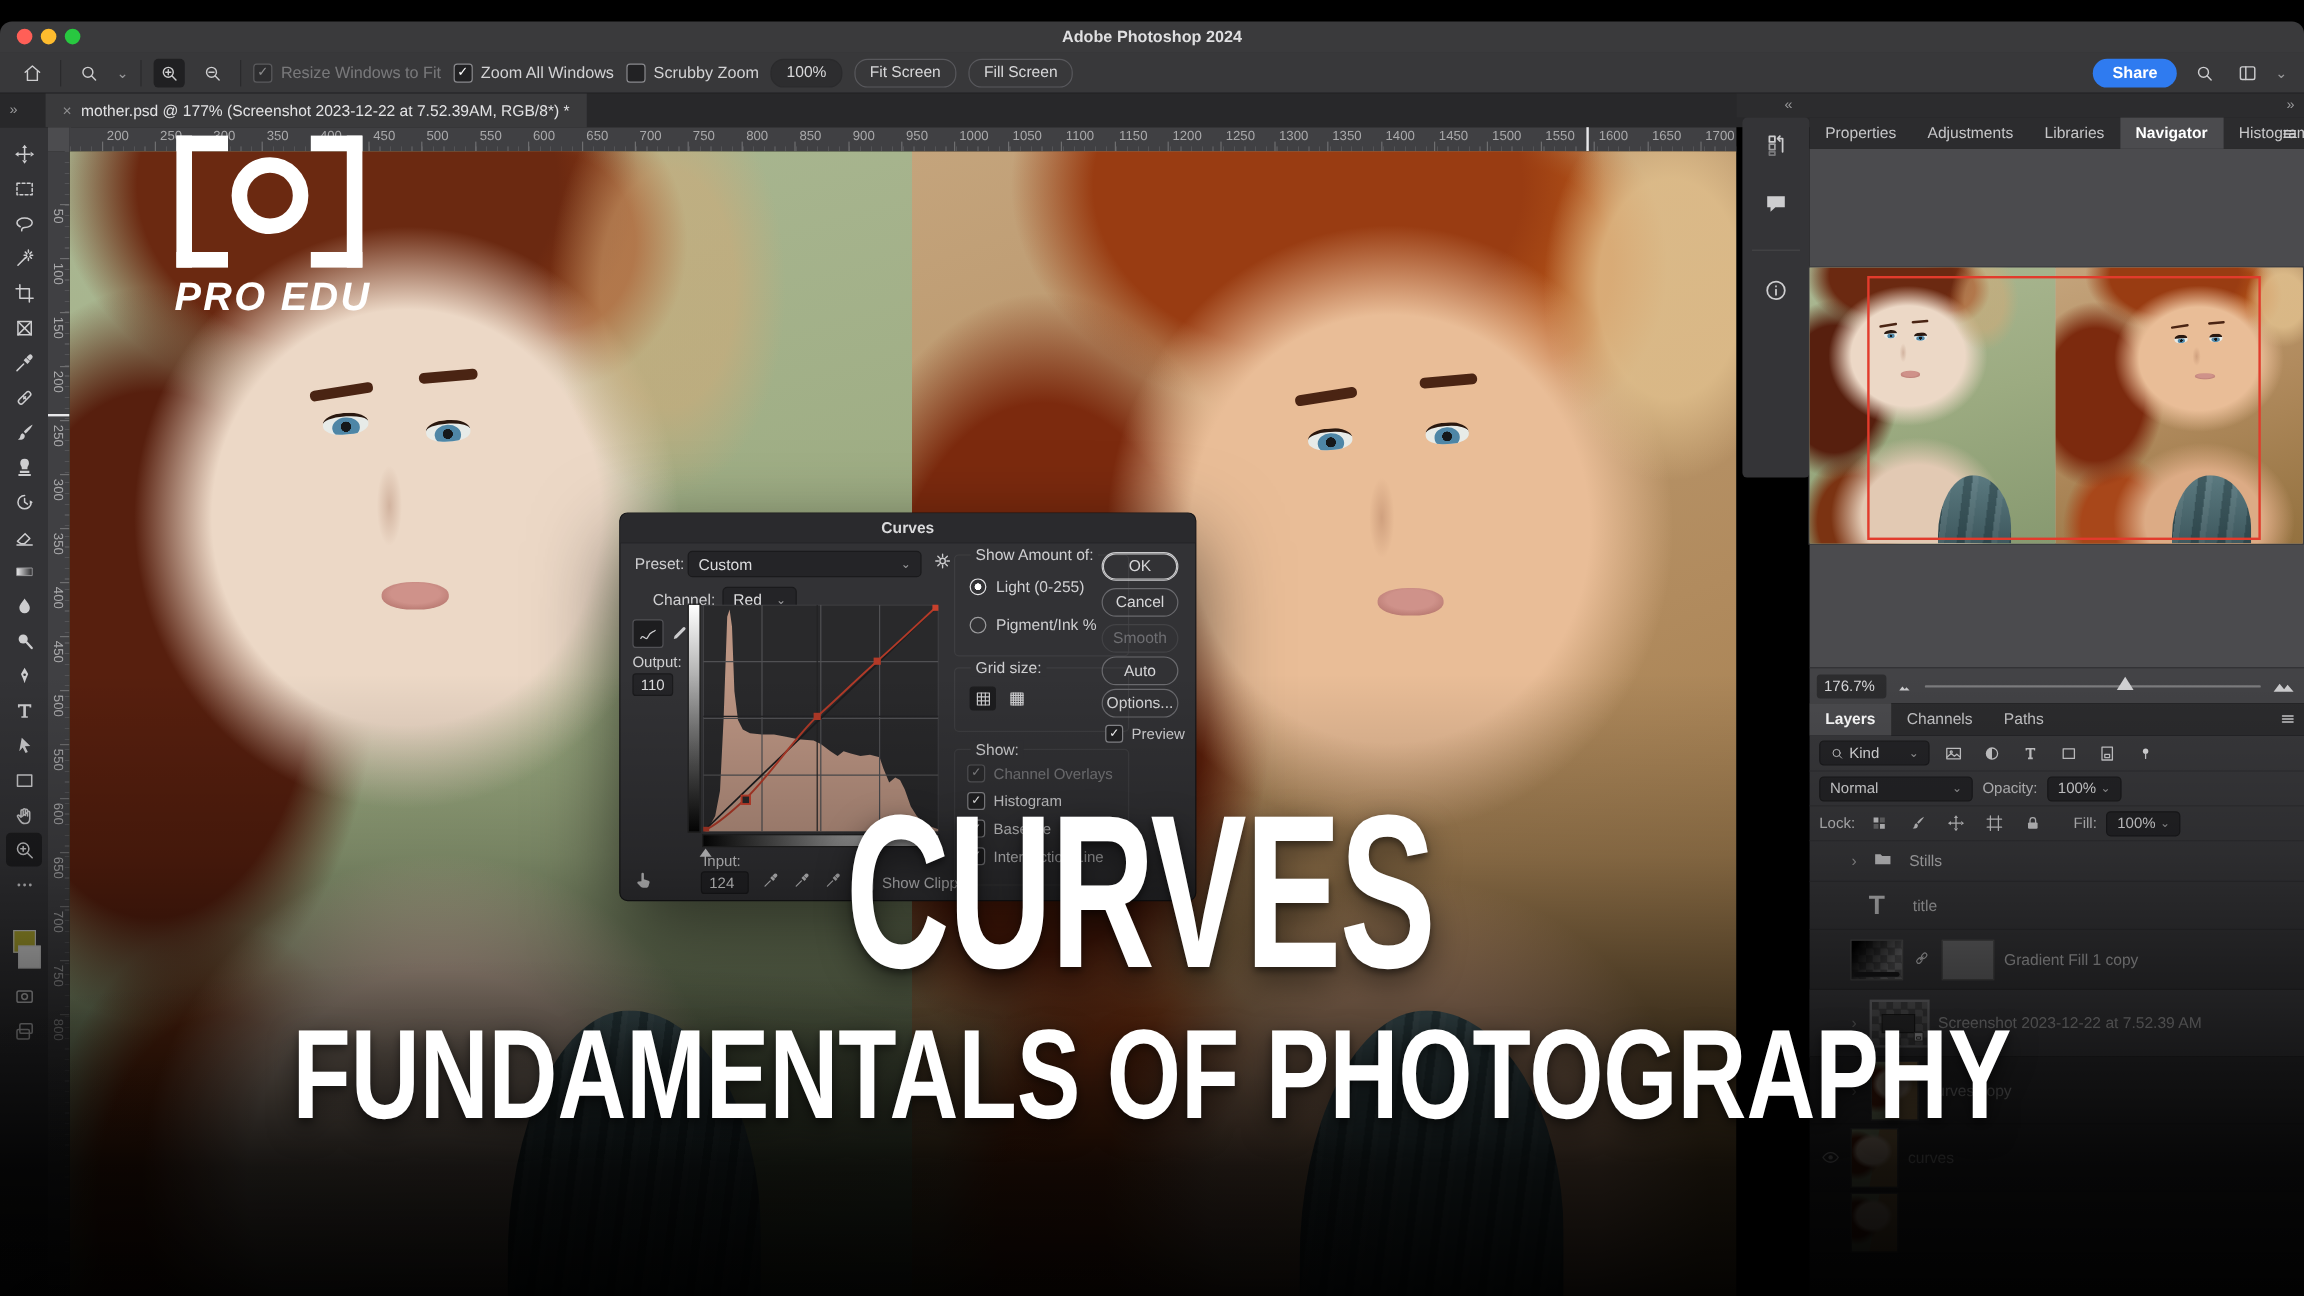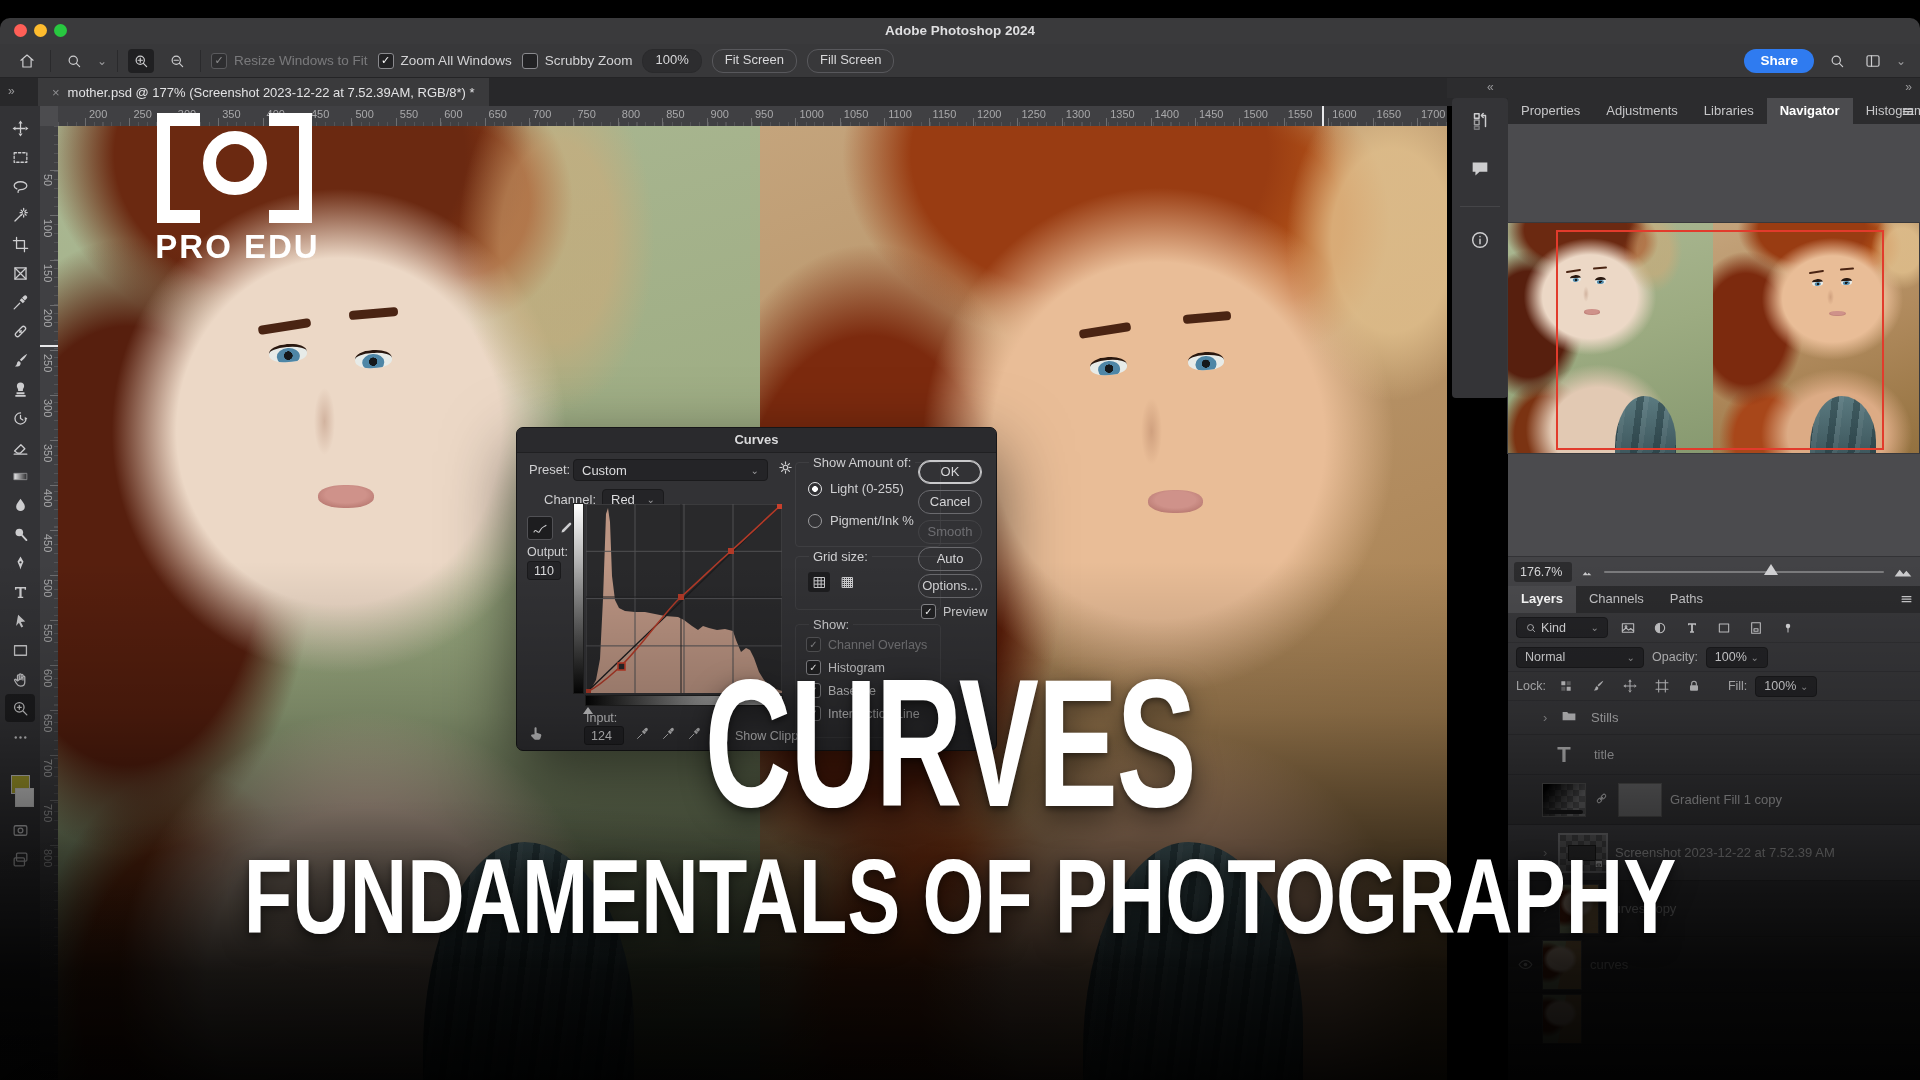--- a/index.html
+++ b/index.html
@@ -166,21 +166,21 @@
     background:
       radial-gradient(80% 55% at 22% 108%,rgba(0,0,0,.5),rgba(0,0,0,0) 62%),
       linear-gradient(180deg,rgba(0,0,0,0) 0 52%,rgba(0,0,0,.22) 66%,rgba(0,0,0,.6) 79%,rgba(0,0,0,.88) 90%,rgba(0,0,0,.97) 100%);}
   #hero{z-index:60;left:0;top:0;width:1920px;height:1080px;pointer-events:none;}
   #hero-title{position:absolute;left:0;top:652px;width:1900px;text-align:center;color:#fff;
       font-size:182px;font-weight:bold;letter-spacing:-2px;transform:scaleX(.66);transform-origin:50% 50%;
       text-shadow:0 10px 34px rgba(0,0,0,.55),0 3px 8px rgba(0,0,0,.45);line-height:1;}
   #hero-sub{position:absolute;left:0;top:843px;width:1920px;text-align:center;color:#fff;
       font-size:106px;font-weight:bold;letter-spacing:0;transform:scaleX(.75);transform-origin:50% 50%;
       text-shadow:0 8px 28px rgba(0,0,0,.55),0 3px 8px rgba(0,0,0,.45);line-height:1;}
-  #logo{z-index:60;left:140px;top:108px;width:195px;height:160px;pointer-events:none;}
+  #logo{z-index:60;left:130px;top:108px;width:195px;height:160px;pointer-events:none;font-style:italic;}
   #logo .lb{position:absolute;left:17px;top:5px;width:30px;height:84px;
             border-left:13px solid #fff;border-top:13px solid #fff;border-bottom:13px solid #fff;}
   #logo .rb{position:absolute;left:129px;top:5px;width:30px;height:84px;
             border-right:13px solid #fff;border-top:13px solid #fff;border-bottom:13px solid #fff;}
   #logo .ring{position:absolute;left:63px;top:23px;width:38px;height:38px;border:13px solid #fff;border-radius:50%;}
   #logo-text{position:absolute;left:0;top:120px;width:195px;text-align:center;color:#fff;
              font-size:33px;font-weight:bold;letter-spacing:2px;}
 </style>
 </head>
 <body>

